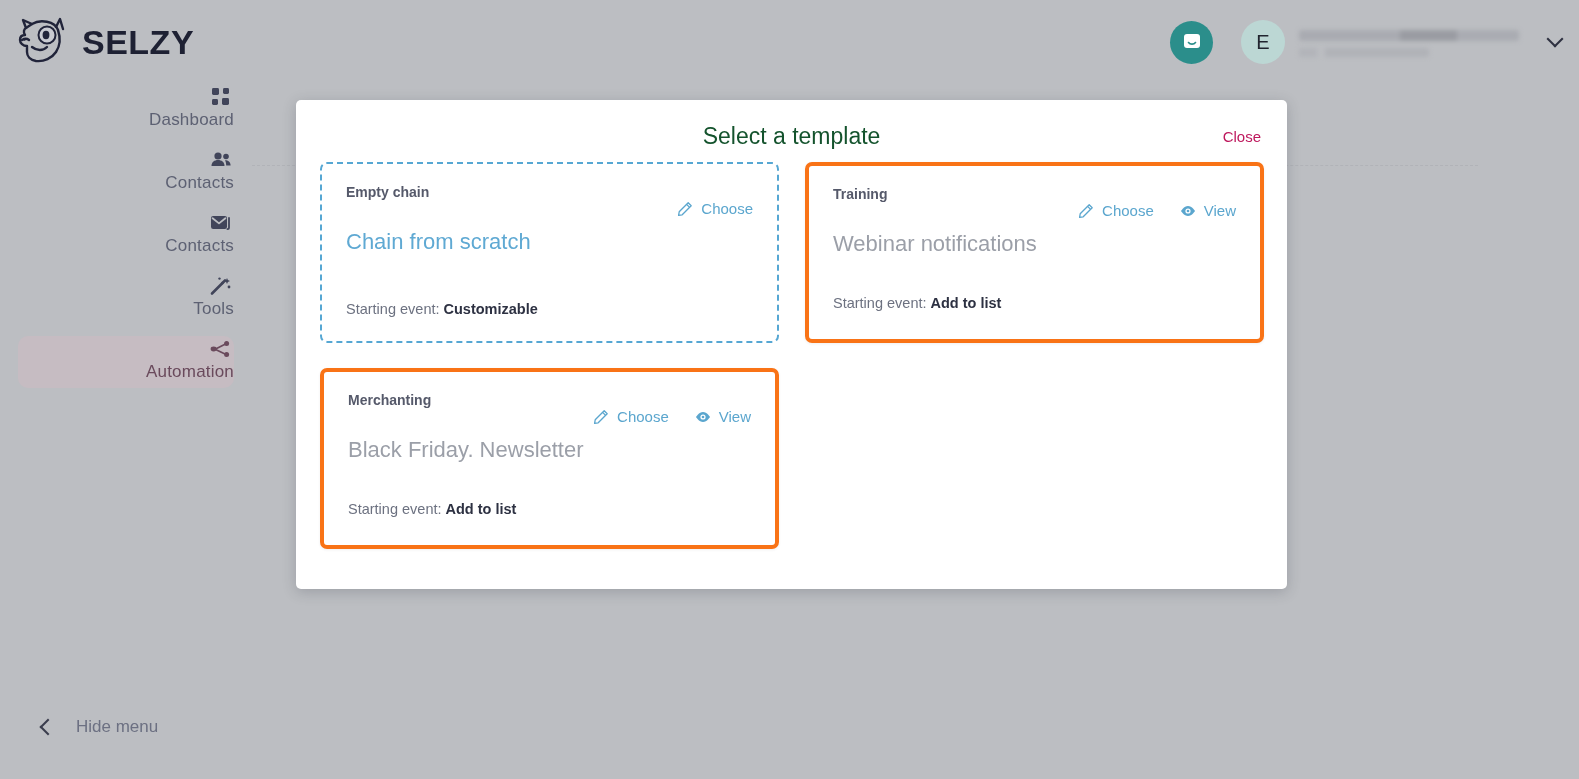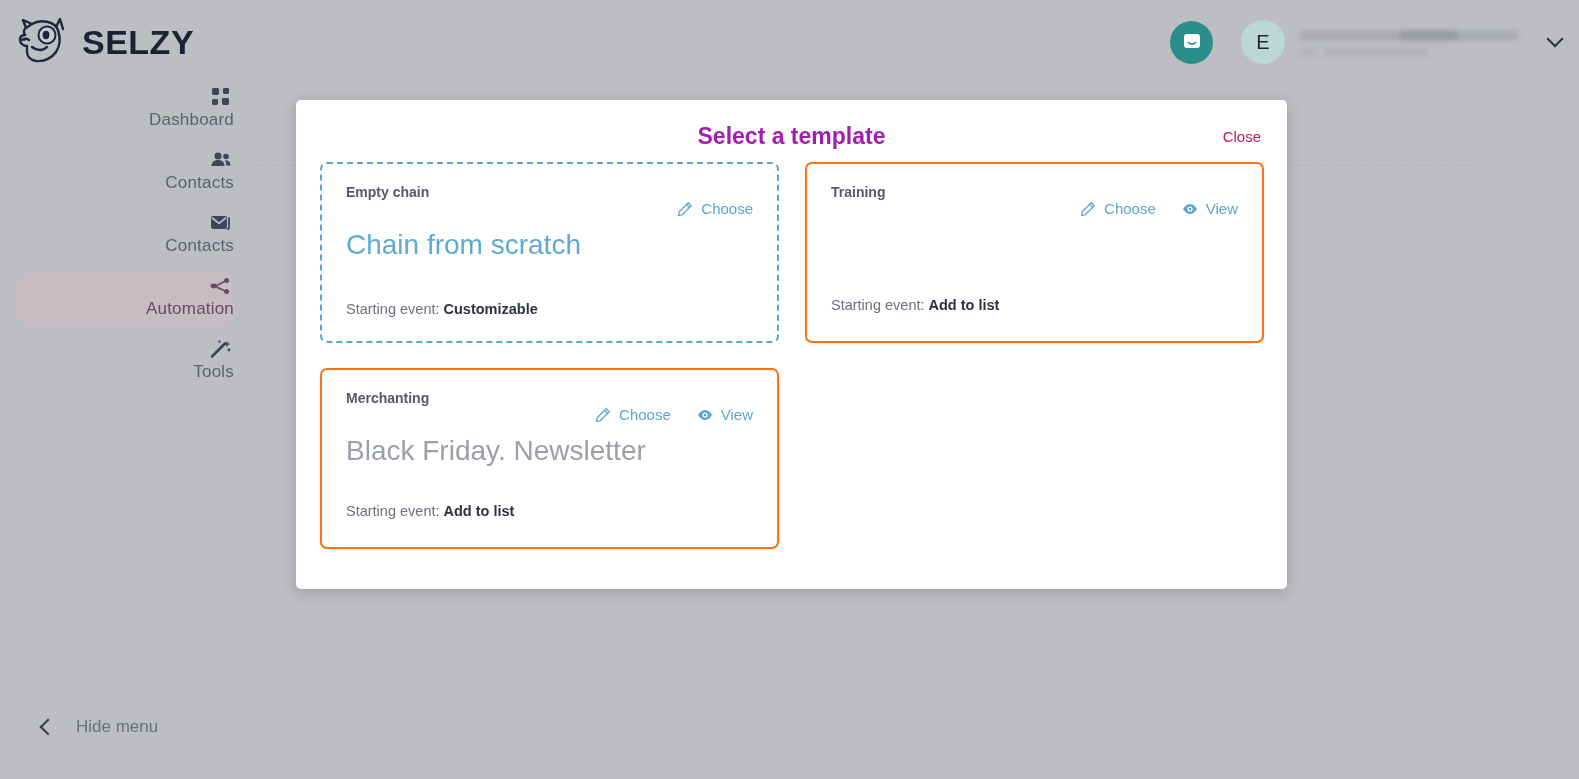--- a/index.html
+++ b/index.html
@@ -110,46 +110,46 @@
   .modal-overlay { position: absolute; inset: 0; }
   .modal {
     position: absolute; left: 296px; top: 100px; width: 991px; height: 489px;
     background: #ffffff; border-radius: 5px;
     box-shadow: 0 3px 14px rgba(40,44,60,.22);
   }
   .modal-head {
     position: relative; height: 72px;
     display: flex; align-items: center; justify-content: center;
   }
-  .modal-title { font-size: 23px; color: #a21caf; font-weight: bold; }
+  .modal-title { font-size: 23px; color: #14532d; font-weight: normal; }
   .close-link {
     position: absolute; right: 26px; top: 28px;
     font-size: 15px; color: #be185d; cursor: pointer;
   }
   .cards {
     position: absolute; left: 24px; top: 62px; width: 944px;
     display: flex; flex-wrap: wrap; gap: 25px 26px;
   }
   .card {
     width: 459px; height: 181px; background: #fff;
-    border: 2px solid #f97316; border-radius: 7px;
+    border: 4px solid #f97316; border-radius: 7px;
     box-shadow: 0 1px 3px rgba(40,44,60,.07);
     position: relative; padding: 20px 24px 0 24px;
   }
   .card.dashed {
     border: 2px dashed #56a7d3; box-shadow: none;
   }
   .card-head { display: flex; align-items: flex-start; flex-direction: column; }
   .card-kicker { font-size: 14px; font-weight: bold; color: #55596a; }
   .card-actions { margin-left: auto; display: flex; align-items: center; gap: 26px; }
   .act {
     display: flex; align-items: center; gap: 8px;
     font-size: 15px; color: #5ba6ce; cursor: pointer;
   }
-  .card-title { font-size: 28px; margin-top: 12px; color: #9b9fa8; font-weight: normal; }
+  .card-title { font-size: 22px; margin-top: 12px; color: #9b9fa8; font-weight: normal; }
   .card.dashed .card-title { color: #5fa9d3; }
   .card-footer {
     position: absolute; left: 24px; bottom: 28px;
     font-size: 14.5px; color: #6c7180;
   }
   .card.dashed .card-footer { bottom: 24px; }
   .card-footer b { color: #2d3142; }
   svg { display: block; }
 </style>
 </head>
@@ -226,50 +226,50 @@
       <span class="nav-icon">
         <svg width="22" height="18" viewBox="0 0 22 18">
           <rect x="1" y="2" width="16" height="13" rx="2.2" fill="#41455a"></rect>
           <path d="M2.6 4.2 L9 9.4 L15.4 4.2" fill="none" stroke="#bcbec2" stroke-width="1.8" stroke-linecap="round" stroke-linejoin="round"></path>
           <path d="M19 4 v9.5 a1.6 1.6 0 0 1 -1.6 1.6" fill="none" stroke="#41455a" stroke-width="1.8" stroke-linecap="round"></path>
         </svg>
       </span>
       <span class="nav-label">Contacts</span>
     </div>
 
+    <div class="nav-item">
+      <span class="nav-icon">
+        <svg width="22" height="20" viewBox="0 0 22 20">
+          <path d="M2 17.5 L12.5 7" stroke="#41455a" stroke-width="2.6" stroke-linecap="round"></path>
+          <path d="M12.5 7 L15 4.5" stroke="#41455a" stroke-width="2.6" stroke-linecap="round"></path>
+          <g fill="#41455a">
+            <path d="M17 2 l0.9 2.1 L20 5 l-2.1 0.9 L17 8 l-0.9 -2.1 L14 5 l2.1 -0.9 z"></path>
+            <circle cx="9.5" cy="2.6" r="1.2"></circle>
+            <circle cx="19" cy="11" r="1.4"></circle>
+          </g>
+        </svg>
+      </span>
+      <span class="nav-label">Tools</span>
+    </div>
+
     <div class="nav-item active">
       <span class="nav-icon">
         <svg width="22" height="20" viewBox="0 0 22 20">
           <g stroke="#6a4a5c" stroke-width="1.7" fill="none">
             <path d="M5.6 10 L15 5.2"></path>
             <path d="M5.6 10.4 L15 15"></path>
           </g>
           <ellipse cx="3.6" cy="10" rx="3" ry="2.4" fill="#6a4a5c"></ellipse>
           <circle cx="16.6" cy="4.6" r="2.5" fill="#6a4a5c"></circle>
           <circle cx="16.6" cy="15.4" r="2.5" fill="#6a4a5c"></circle>
         </svg>
       </span>
       <span class="nav-label">Automation</span>
     </div>
 
-    <div class="nav-item">
-      <span class="nav-icon">
-        <svg width="22" height="20" viewBox="0 0 22 20">
-          <path d="M2 17.5 L12.5 7" stroke="#41455a" stroke-width="2.6" stroke-linecap="round"></path>
-          <path d="M12.5 7 L15 4.5" stroke="#41455a" stroke-width="2.6" stroke-linecap="round"></path>
-          <g fill="#41455a">
-            <path d="M17 2 l0.9 2.1 L20 5 l-2.1 0.9 L17 8 l-0.9 -2.1 L14 5 l2.1 -0.9 z"></path>
-            <circle cx="9.5" cy="2.6" r="1.2"></circle>
-            <circle cx="19" cy="11" r="1.4"></circle>
-          </g>
-        </svg>
-      </span>
-      <span class="nav-label">Tools</span>
-    </div>
-
 
     <div class="hide-menu">
       <span class="hide-chev"></span>
       <span class="hide-label">Hide menu</span>
     </div>
   </div>
 
   <div class="content-area">
     <div class="ghost-divider"></div>
   </div>
@@ -323,20 +323,21 @@
                   <svg width="16" height="14" viewBox="0 0 16 14">
                     <path d="M8 2 C12 2 15 7 15 7 C15 7 12 12 8 12 C4 12 1 7 1 7 C1 7 4 2 8 2 Z" fill="#5ba6ce"></path>
                     <circle cx="8" cy="7" r="2.6" fill="#ffffff"></circle>
                     <circle cx="8" cy="7" r="1.3" fill="#5ba6ce"></circle>
                   </svg>
                 </span>
                 <span>View</span>
               </span>
             </div>
           </div>
+          <div class="card-title">Webinar notifications</div>
           <div class="card-footer">
             <span>Starting event: </span><b>Add to list</b>
           </div>
         </div>
 
         <div class="card">
           <div class="card-head">
             <span class="card-kicker">Merchanting</span>
             <div class="card-actions">
               <span class="act">

